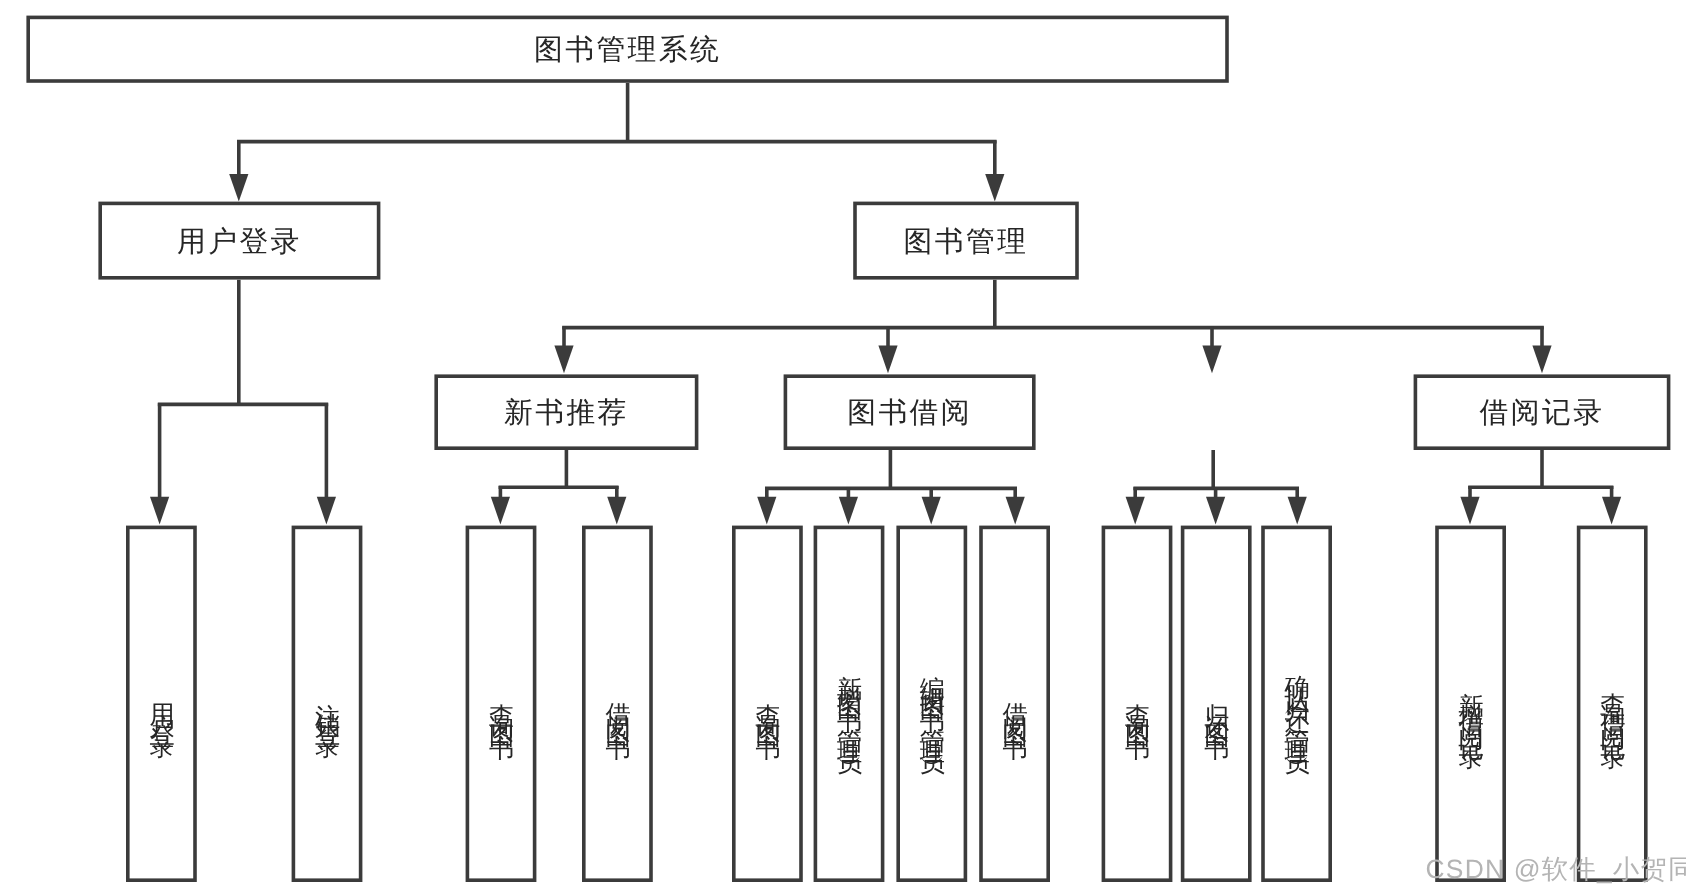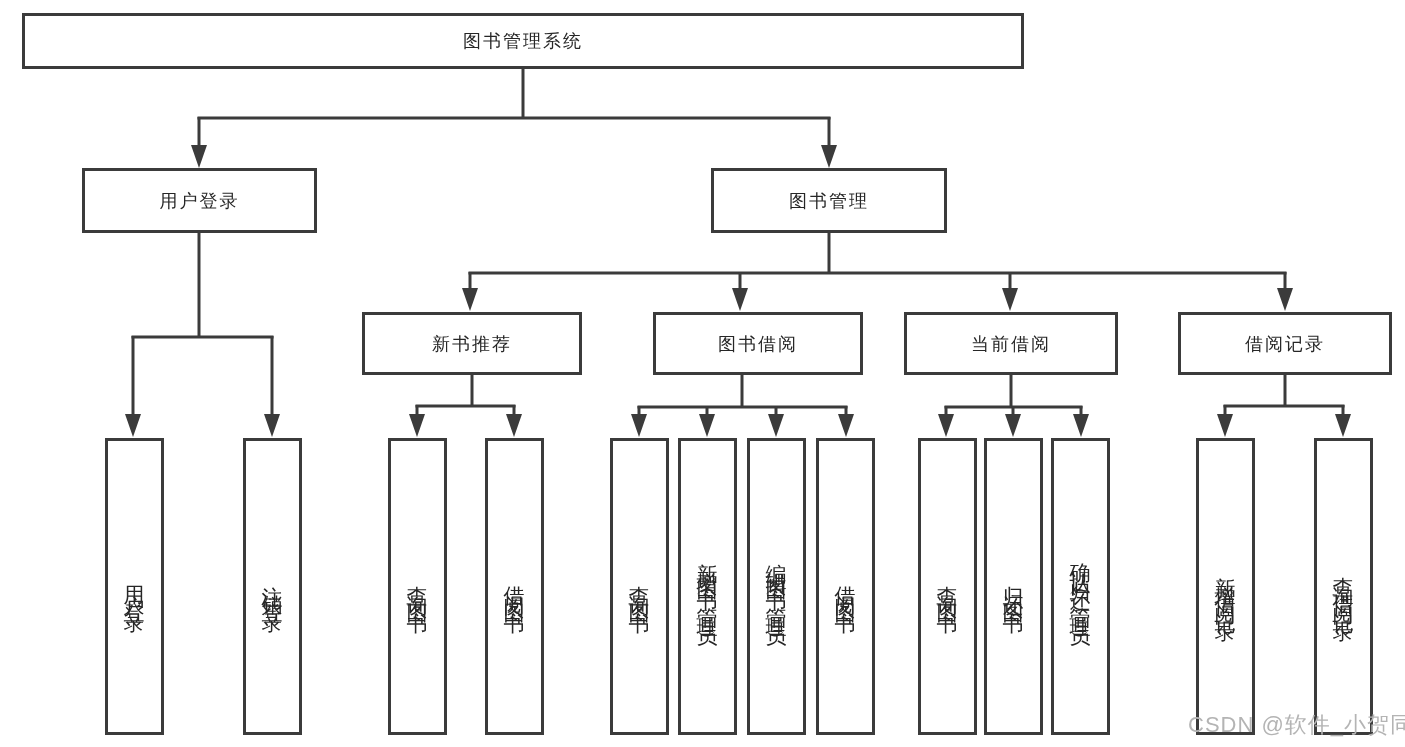--- a/index.html
+++ b/index.html
@@ -11,24 +11,24 @@
     color: #262626;
   }
   .stage { position: absolute; left: 0; top: 0; width: 1405px; height: 747px; }
   .connectors { position: absolute; left: 0; top: 0; }
   .box {
     position: absolute;
     background: #ffffff;
     border: 3px solid #3b3b3b;
     display: flex; align-items: center; justify-content: center;
   }
-  .h-label { font-size: 18px; letter-spacing: 2px; white-space: nowrap; }
+  .h-label { font-size: 24px; letter-spacing: 2px; white-space: nowrap; }
   .root  { left: 22px;  top: 13px;  width: 1002px; height: 56px; }
   .lvl2a { left: 82px;  top: 168px; width: 235px;  height: 65px; }
-  .lvl2b { left: 711px; top: 168px; width: 236px;  height: 65px; }
+  .lvl2b { left: 711px; top: 168px; width: 188px;  height: 65px; }
   .lvl3  { top: 312px; height: 63px; }
   .l3a { left: 362px;  width: 220px; }
   .l3b { left: 653px;  width: 210px; }
   .l3c { left: 904px;  width: 214px; }
   .l3d { left: 1178px; width: 214px; }
   .leaf { top: 438px; width: 59px; height: 297px; }
   .leaf .vtext {
     writing-mode: vertical-rl;
     text-orientation: mixed;
     font-size: 21px;
@@ -136,23 +136,20 @@
   <div class="box lvl2b">
     <span class="h-label">图书管理</span>
   </div>
 
   <div class="box lvl3 l3a">
     <span class="h-label">新书推荐</span>
   </div>
   <div class="box lvl3 l3b">
     <span class="h-label">图书借阅</span>
   </div>
-  <div class="box lvl3 l3c">
-    <span class="h-label">当前借阅</span>
-  </div>
   <div class="box lvl3 l3d">
     <span class="h-label">借阅记录</span>
   </div>
 
   <div class="box leaf lf1">
     <span class="vtext">用户登录</span>
   </div>
   <div class="box leaf lf2">
     <span class="vtext">注销登录</span>
   </div>

